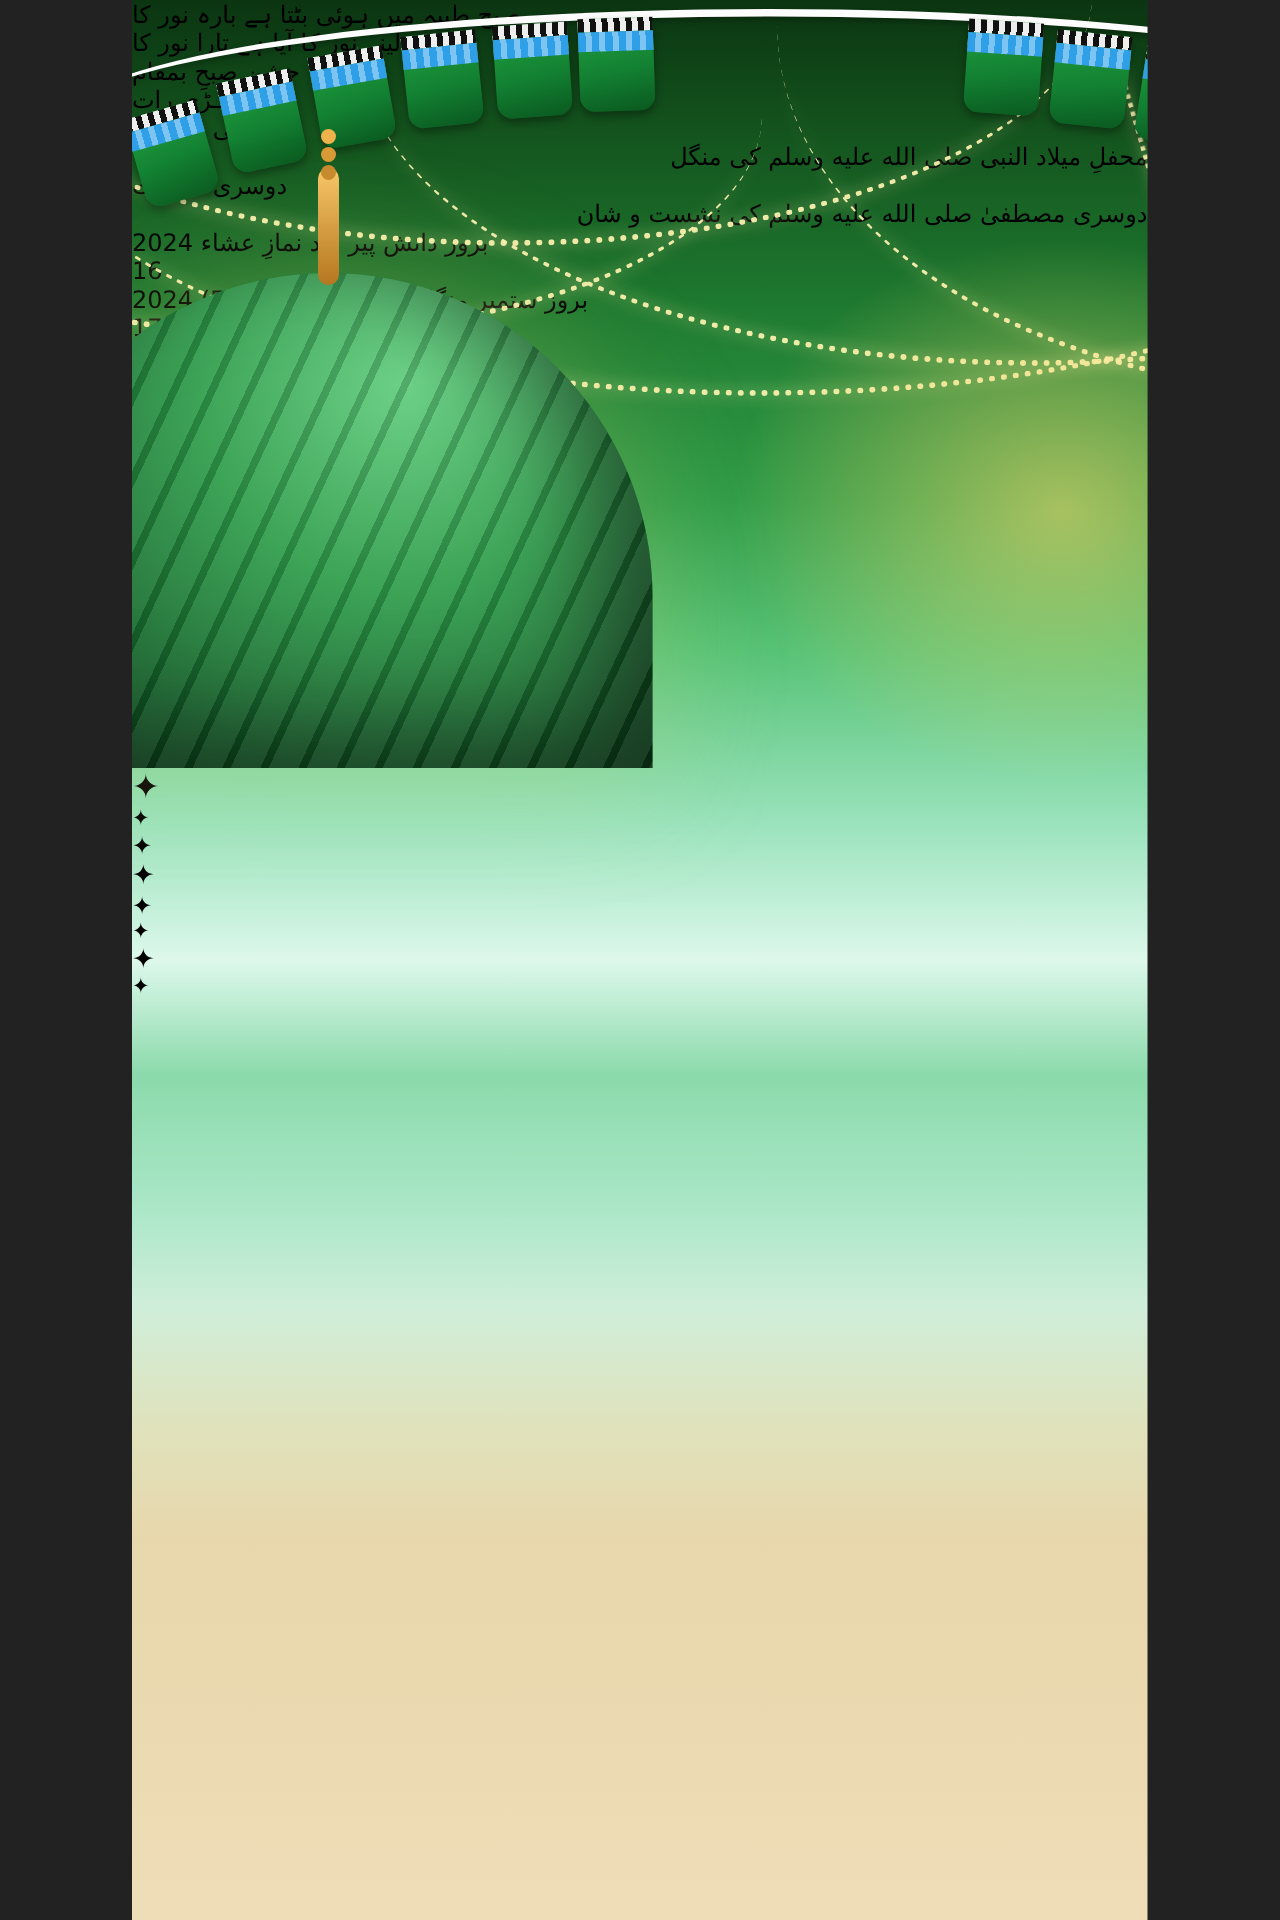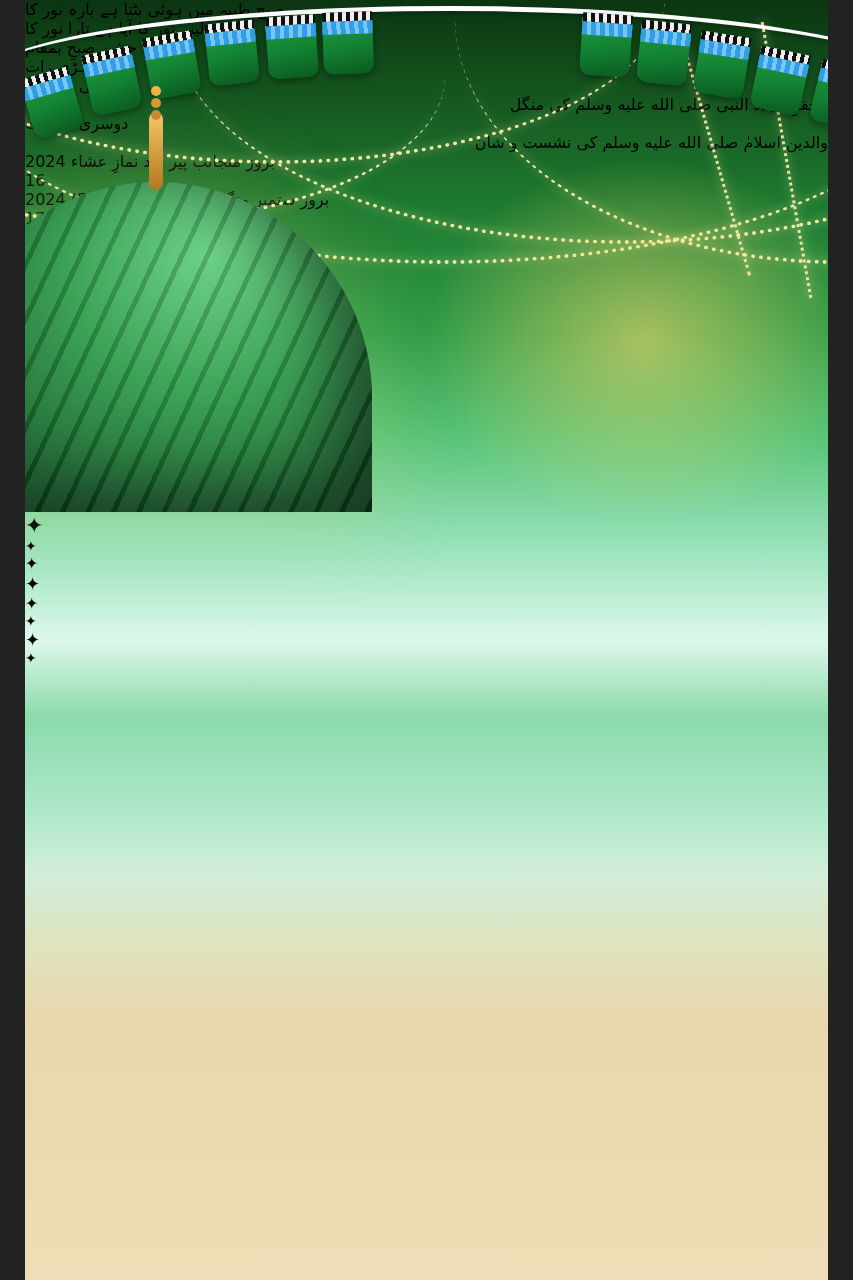--- a/index.html
+++ b/index.html
@@ -1,17 +1,17 @@
 <!DOCTYPE html>
 <html><head>
 <meta charset="utf-8">
 <style>
   html,body{margin:0;padding:0;background:#222;}
   .poster{
-    position:relative;width:803px;height:1280px;overflow:hidden;margin:0 auto;
+    position:relative;width:677px;height:1280px;overflow:hidden;margin:0 auto;
     font-family:"DejaVu Sans",sans-serif;
     background:linear-gradient(180deg,
       #0b3511 0%,#14541e 7%,#1e7a30 16%,#2f9c48 26%,#57c377 34%,
       #9be3bd 43%,#ddf8eb 50%,#8bdaab 56%,#abe7c8 63%,#cfeeda 68%,
       #dfe3bd 74%,#e8d7ac 80%,#eeddb6 100%);
   }
   
   .top-deco{position:absolute;left:0;top:0;width:853px;height:500px;overflow:hidden;z-index:1;}
   .lights{position:absolute;border-bottom:4px dotted rgba(250,240,175,.95);border-radius:50%;
           filter:drop-shadow(0 0 5px rgba(255,242,170,.9));}
@@ -237,30 +237,30 @@
     <div class="topic-box" dir="rtl">
       <span>محفلِ میلاد النبی</span>
       <span class="durood">صلى الله عليه وسلم</span>
       <span>کی منگل</span>
     </div>
   </div>
 
   <div class="session session-second">
     <span class="label white-out">دوسری نشست</span>
     <div class="topic-box" dir="rtl">
-      <span>والدین اسلامٰ</span>
+      <span>دوسری مصطفیٰ</span>
       <span class="durood">صلى الله عليه وسلم</span>
       <span>کی نشست و شان</span>
     </div>
   </div>
 
   <div class="scroll scroll-first">
     <span class="year">2024</span>
     <span class="buroz">بروز</span>
-    <span class="monthday">منجانب پیر</span>
+    <span class="monthday">دانش پیر</span>
     <span class="timing">بعد نمازِ عشاء</span>
   </div>
   <div class="day-circle day-first">16</div>
 
   <div class="scroll scroll-second">
     <span class="year">2024</span>
     <span class="buroz">بروز</span>
     <span class="monthday">ستمبر منگل</span>
     <span class="timing">بعد اذانِ فجر (5:15)</span>
   </div>

